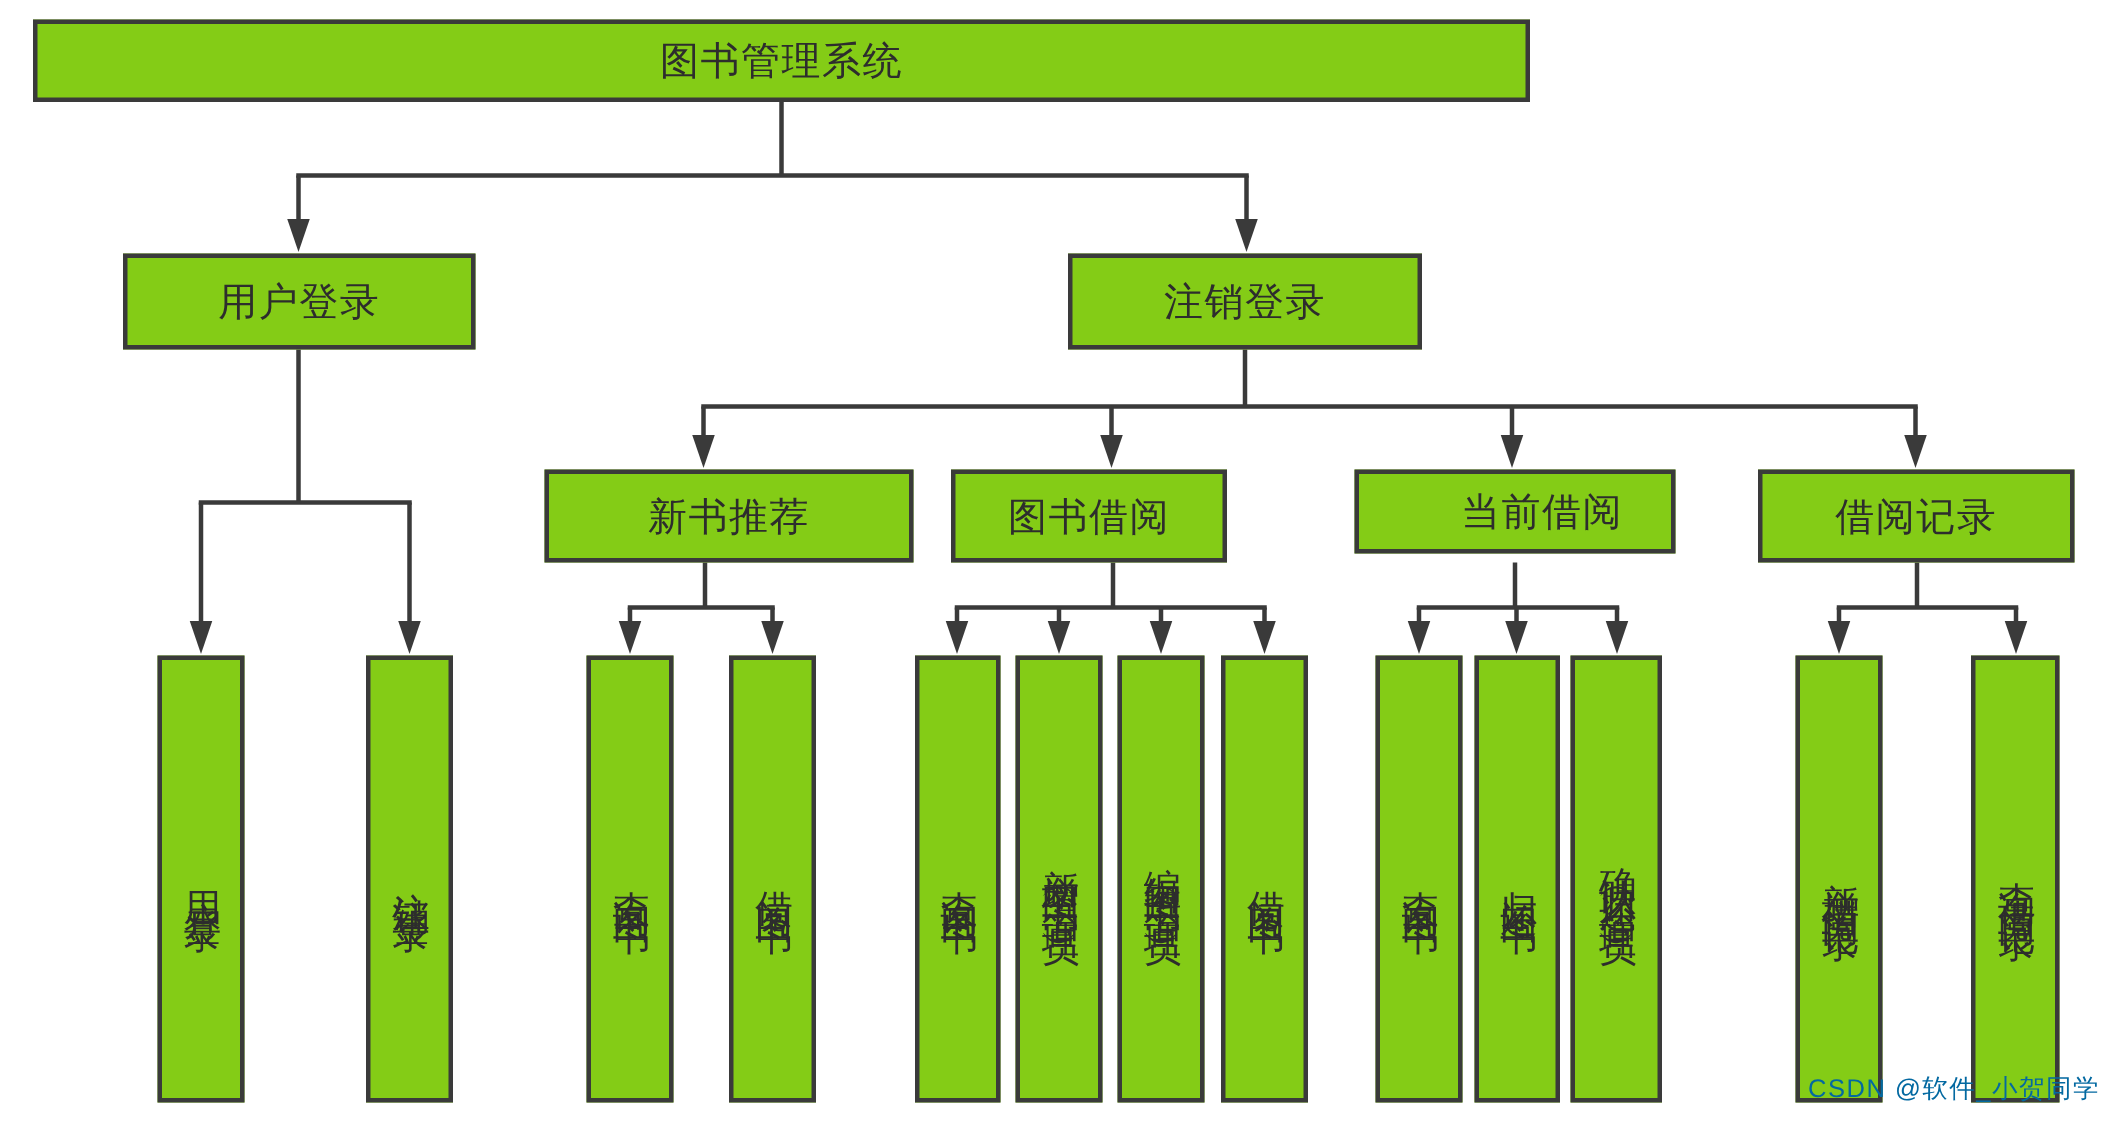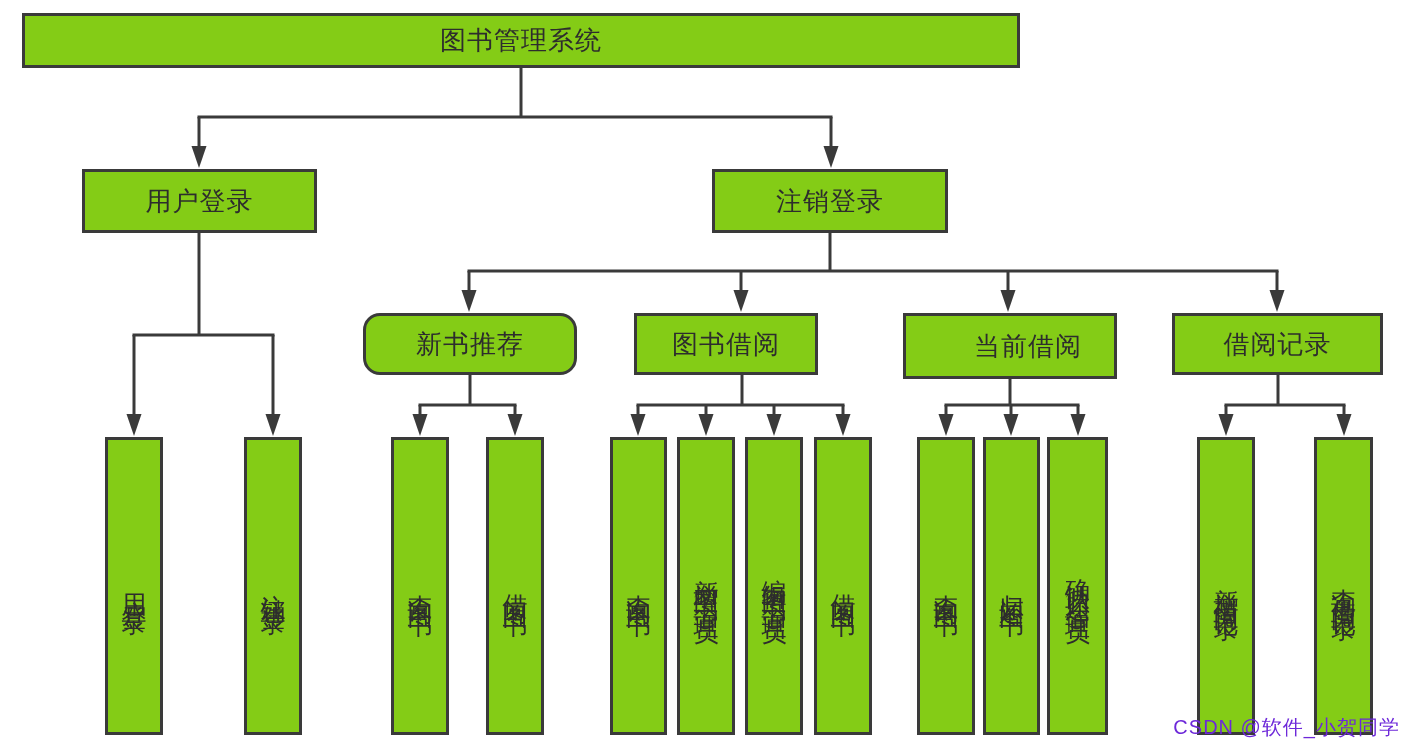--- a/index.html
+++ b/index.html
@@ -23,21 +23,21 @@
   .h-node{
     font-size:26px;letter-spacing:1px;white-space:nowrap;
   }
   .v-node{
     writing-mode:vertical-rl;text-orientation:mixed;
     font-size:25px;letter-spacing:6px;line-height:1;
     white-space:nowrap;
   }
   .watermark{
     position:absolute;right:5px;top:714px;z-index:5;
-    font-size:20px;letter-spacing:1px;color:#6d28d9;white-space:nowrap;
+    font-size:17px;letter-spacing:1px;color:#0369a1;white-space:nowrap;
   }
 </style>
 </head>
 <body>
 
 <div id="canvas">
 
   <svg class="connectors" width="1405" height="747" viewBox="0 0 1405 747">
       <line x1="521" y1="67" x2="521" y2="117" stroke="#3a3a3a" stroke-width="3"></line>
       <line x1="830" y1="233" x2="830" y2="271" stroke="#3a3a3a" stroke-width="3"></line>
@@ -91,23 +91,23 @@
       <polygon points="1218.5,414 1233.5,414 1226,436" fill="#3a3a3a"></polygon>
       <line x1="1344" y1="405" x2="1344" y2="419" stroke="#3a3a3a" stroke-width="3"></line>
       <polygon points="1336.5,414 1351.5,414 1344,436" fill="#3a3a3a"></polygon>
     </svg>
 
   <div class="node h-node" style="left:22px;top:13px;width:998px;height:55px;">图书管理系统</div>
 
   <div class="node h-node" style="left:82px;top:169px;width:235px;height:64px;">用户登录</div>
   <div class="node h-node" style="left:712px;top:169px;width:236px;height:64px;">注销登录</div>
 
-  <div class="node h-node" style="left:363px;top:313px;width:214px;height:62px;border-radius:17px;">新书推荐</div>
+  <div class="node h-node" style="left:363px;top:313px;width:246px;height:62px;">新书推荐</div>
   <div class="node h-node" style="left:634px;top:313px;width:184px;height:62px;">图书借阅</div>
-  <div class="node h-node" style="left:903px;top:313px;width:214px;height:66px;padding-left:36px;">当前借阅</div>
+  <div class="node h-node" style="left:903px;top:313px;width:214px;height:56px;padding-left:36px;">当前借阅</div>
   <div class="node h-node" style="left:1172px;top:313px;width:211px;height:62px;">借阅记录</div>
 
   <div class="node v-node" style="left:105px;top:437px;width:58px;height:298px;">用户登录</div>
   <div class="node v-node" style="left:244px;top:437px;width:58px;height:298px;">注销登录</div>
 
   <div class="node v-node" style="left:391px;top:437px;width:58px;height:298px;">查询图书</div>
   <div class="node v-node" style="left:486px;top:437px;width:58px;height:298px;">借阅图书</div>
 
   <div class="node v-node" style="left:610px;top:437px;width:57px;height:298px;">查询图书</div>
   <div class="node v-node" style="left:677px;top:437px;width:58px;height:298px;">新增图书（管理员）</div>

